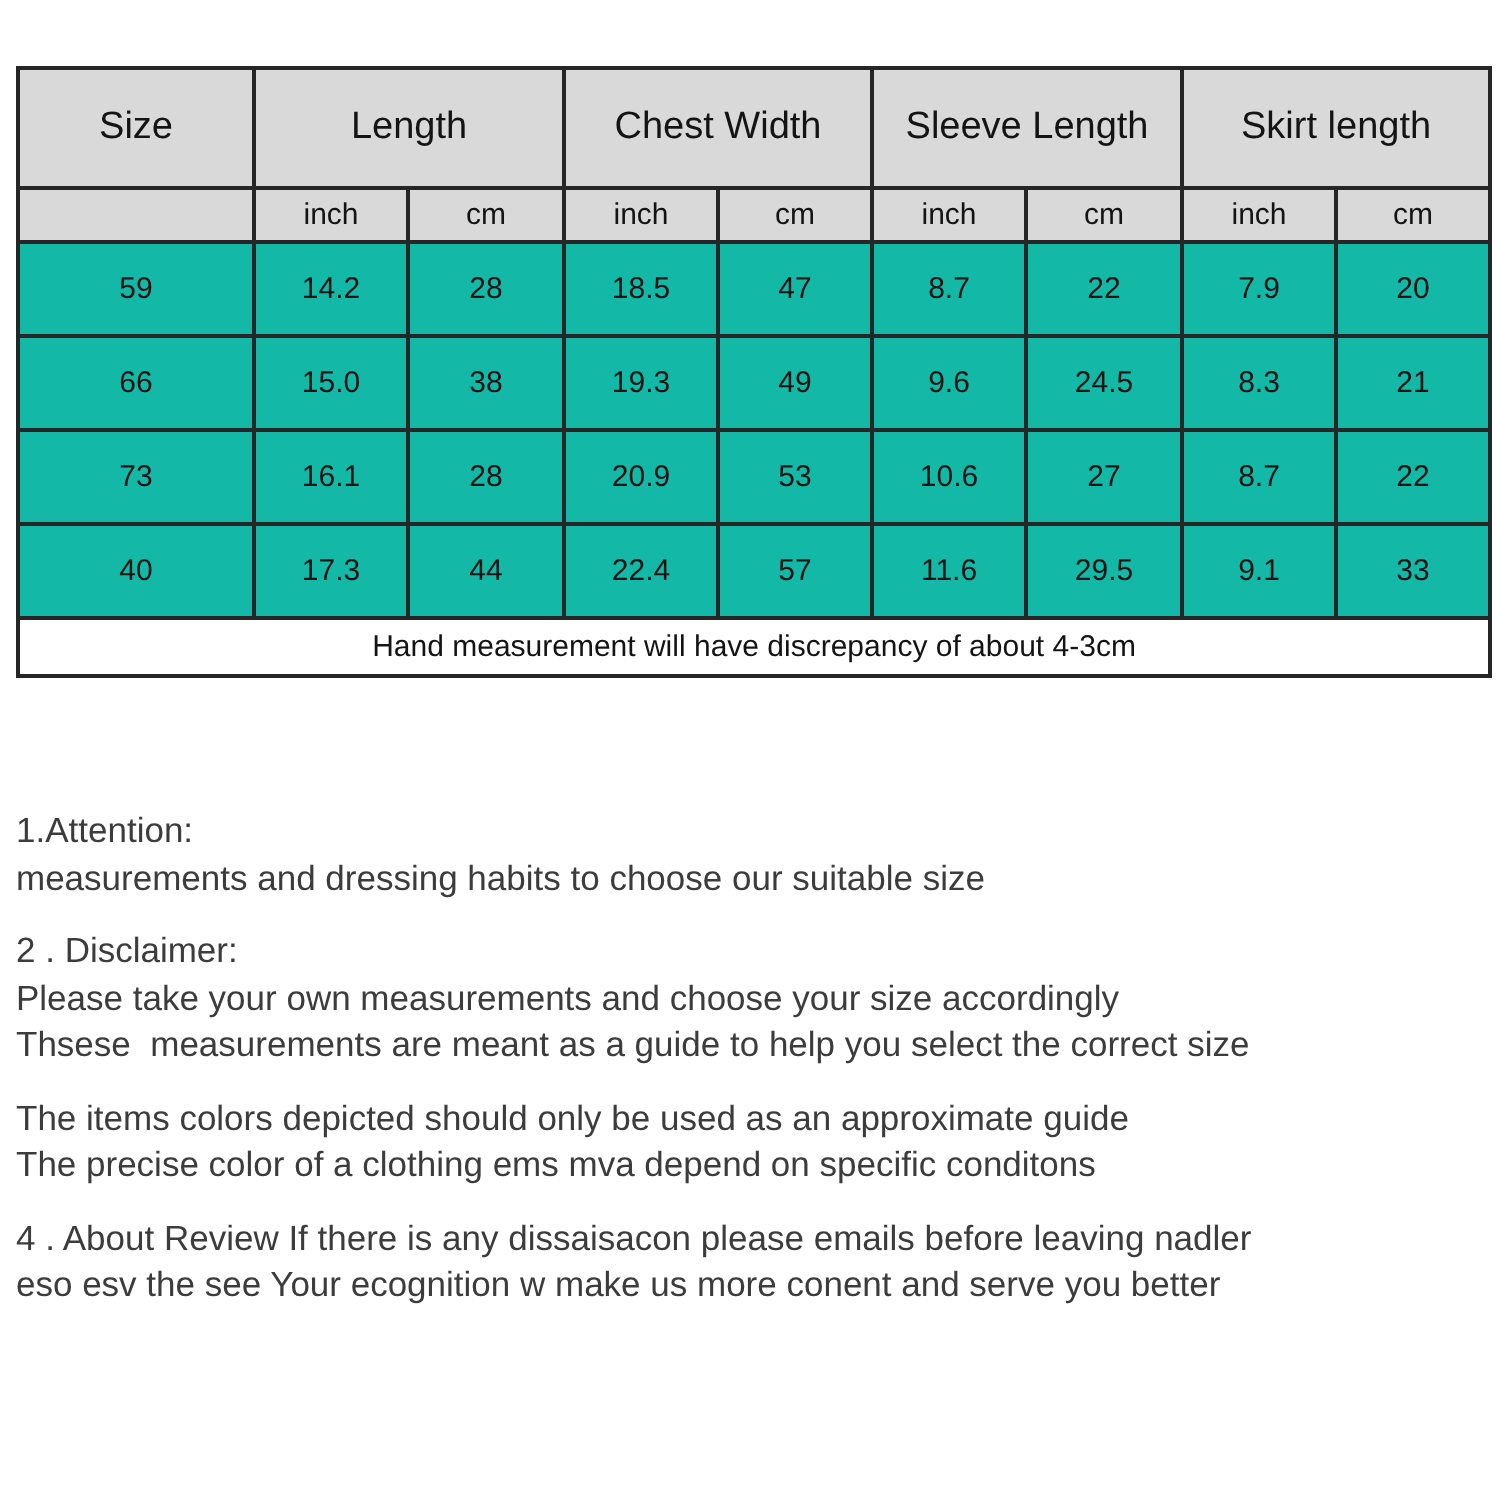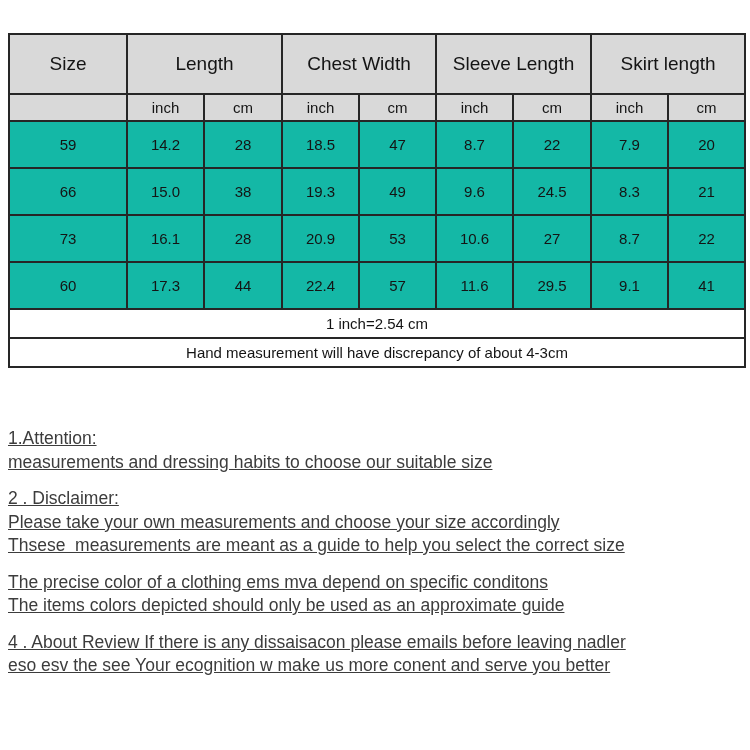--- a/index.html
+++ b/index.html
@@ -55,26 +55,25 @@
   }
   table.size-chart tbody.foot-rows td {
     height: 27px;
     font-size: 15px;
     background: #ffffff;
   }
   
   .notes {
     position: absolute;
     left: 8px;
-    top: 427px;
+    top: 404px;
     width: 720px;
     color: #3c3c3c;
     font-size: 17.5px;
     line-height: 23.5px;
-    text-decoration: underline;
   }
   .note {
     margin: 0 0 13px 0;
   }
   .note-line {
     white-space: pre-wrap;
   }
 </style>
 </head>
 <body>
@@ -141,54 +140,51 @@
         <td>16.1</td>
         <td>28</td>
         <td>20.9</td>
         <td>53</td>
         <td>10.6</td>
         <td>27</td>
         <td>8.7</td>
         <td>22</td>
       </tr>
       <tr>
-        <td>60</td>
+        <td>40</td>
         <td>17.3</td>
         <td>44</td>
         <td>22.4</td>
         <td>57</td>
         <td>11.6</td>
         <td>29.5</td>
         <td>9.1</td>
-        <td>41</td>
+        <td>33</td>
       </tr>
     </tbody>
     <tbody class="foot-rows">
-      <tr>
-        <td colspan="9">1 inch=2.54 cm</td>
-      </tr>
       <tr>
         <td colspan="9">Hand measurement will have discrepancy of about 4-3cm</td>
       </tr>
     </tbody>
   </table>
 
   <div class="notes">
     <div class="note">
       <div class="note-line">1.Attention:</div>
       <div class="note-line">measurements and dressing habits to choose our suitable size</div>
     </div>
     <div class="note">
       <div class="note-line">2 . Disclaimer:</div>
       <div class="note-line">Please take your own measurements and choose your size accordingly</div>
       <div class="note-line">Thsese  measurements are meant as a guide to help you select the correct size</div>
     </div>
     <div class="note">
+      <div class="note-line">The items colors depicted should only be used as an approximate guide</div>
       <div class="note-line">The precise color of a clothing ems mva depend on specific conditons</div>
-      <div class="note-line">The items colors depicted should only be used as an approximate guide</div>
     </div>
     <div class="note">
       <div class="note-line">4 . About Review If there is any dissaisacon please emails before leaving nadler</div>
       <div class="note-line">eso esv the see Your ecognition w make us more conent and serve you better</div>
     </div>
   </div>
 
 </div>
 
 </body></html>

